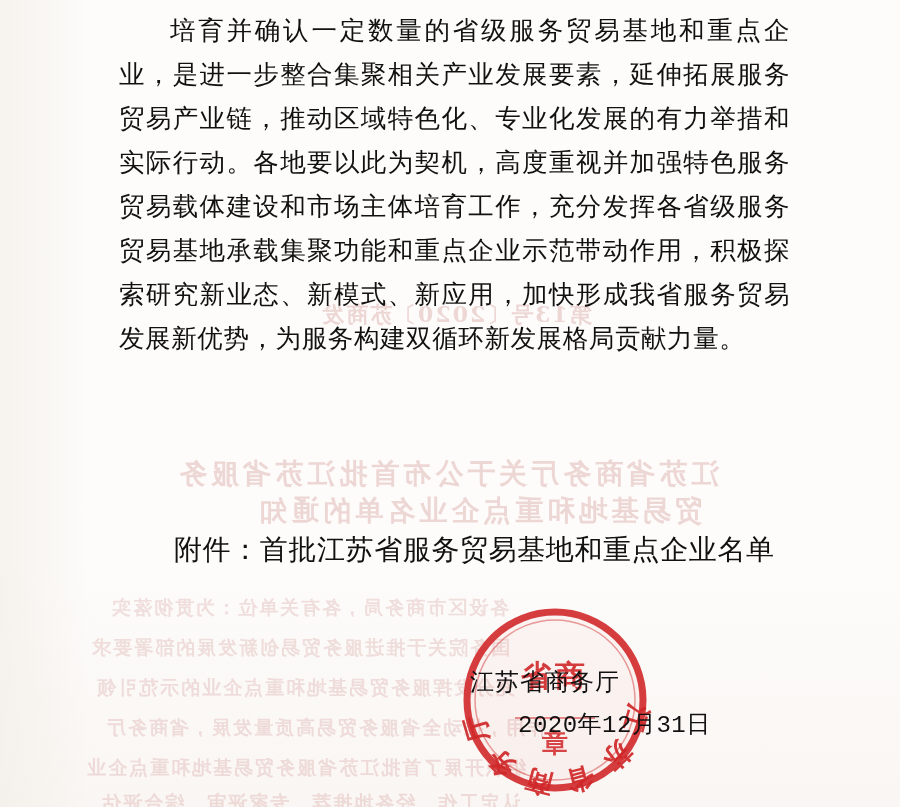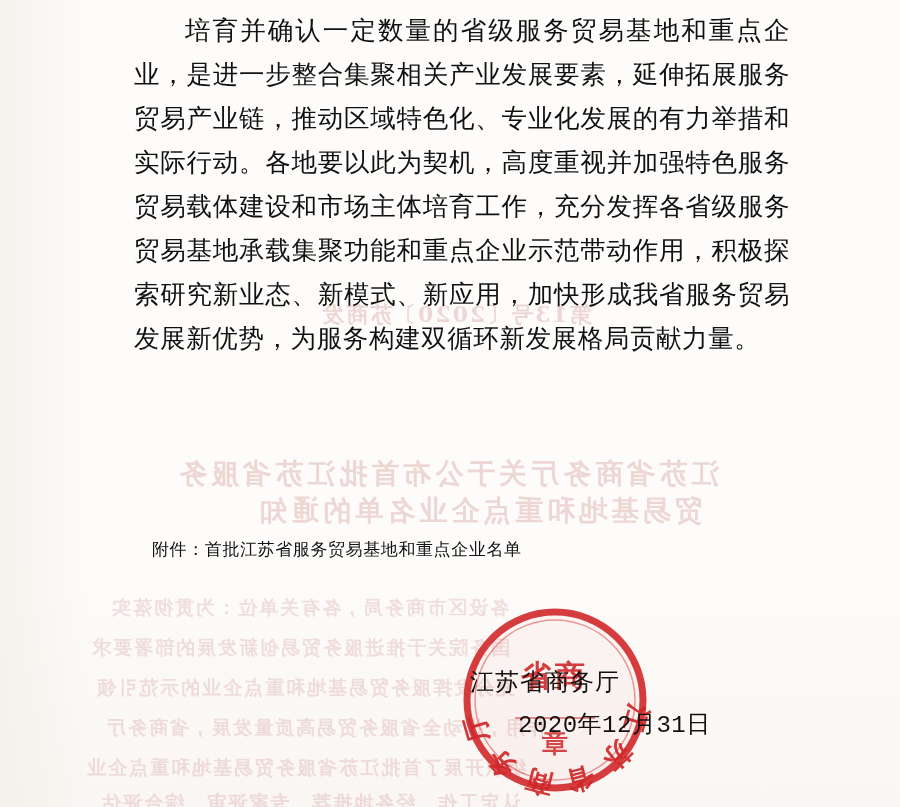--- a/index.html
+++ b/index.html
@@ -55,46 +55,45 @@
   .bleed.b9 { top: 790px; left: 100px; font-size: 19px; letter-spacing: 2px; color: rgba(198,120,120,0.22); }
 
   .body-text {
     position: absolute;
     left: 118px;
     top: 8px;
     width: 672px;
   }
 
   .para {
-    margin: 0 0 0 16px;
+    margin: 0 0 0 1px;
     font-size: 25.5px;
     line-height: 44px;
     color: #111111;
     text-align: justify;
     text-align-last: left;
     text-indent: 2em;
     letter-spacing: 0.6px;
     font-family: "DejaVu Serif", "Liberation Serif", serif;
   }
 
   .para + .para {
     margin-top: 20px;
   }
 
   .attachment {
     position: absolute;
     left: 118px;
     top: 530px;
     width: 672px;
-    font-size: 17px;
+    font-size: 28px;
     line-height: 40px;
     color: #111111;
     text-indent: 2em;
     letter-spacing: 0.6px;
-    font-family: Liberation Serif, serif;
   }
 
   .signature-block {
     position: absolute;
     left: 470px;
     top: 660px;
     width: 260px;
     text-align: left;
     color: #111111;
     font-size: 24px;

